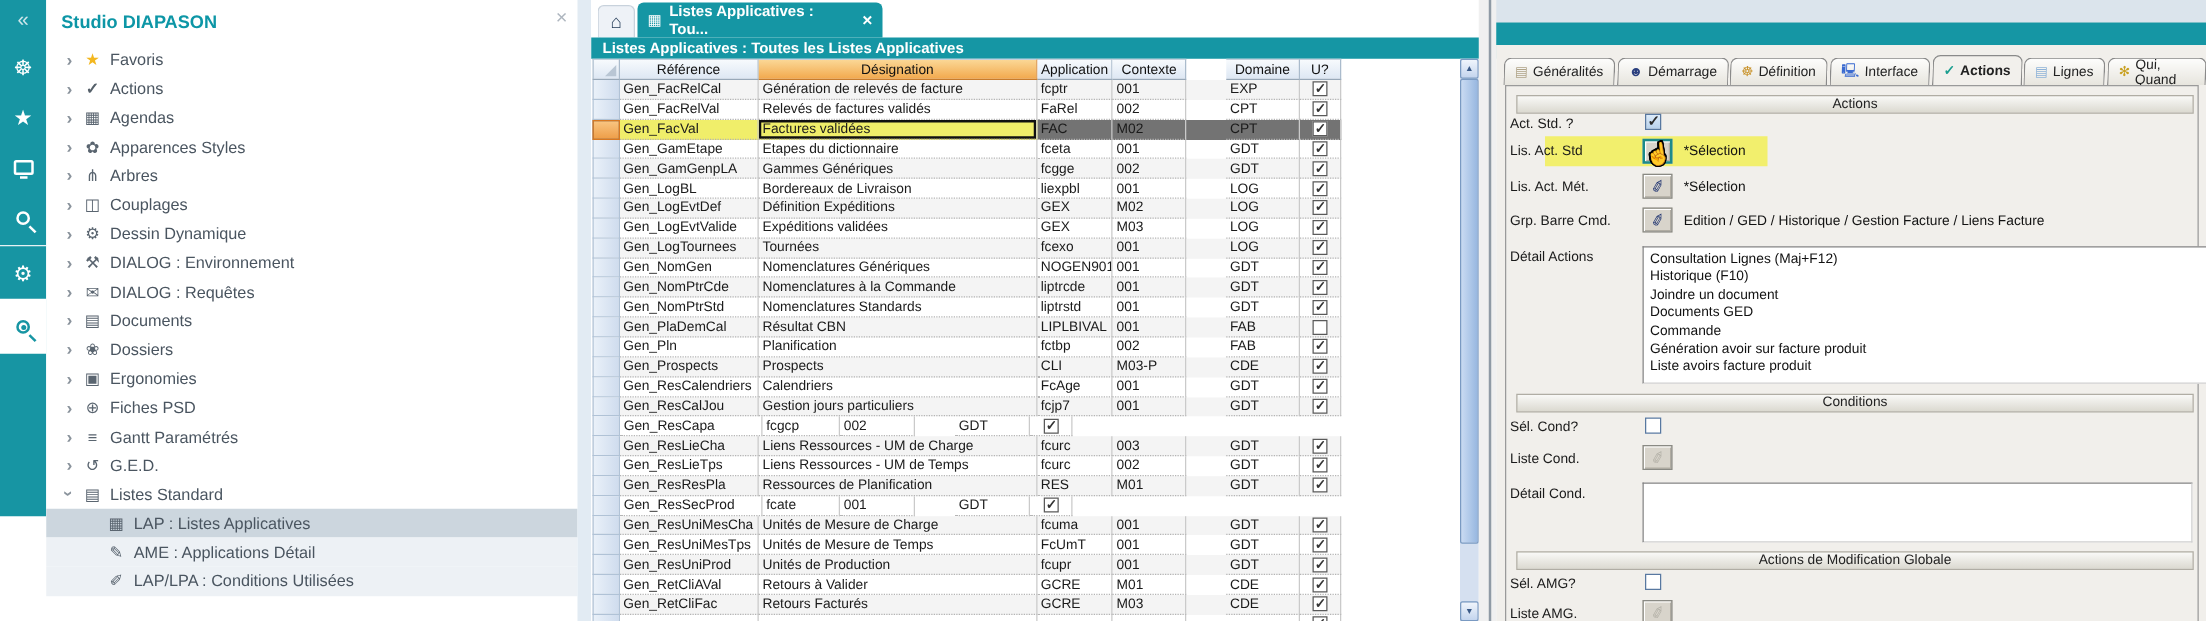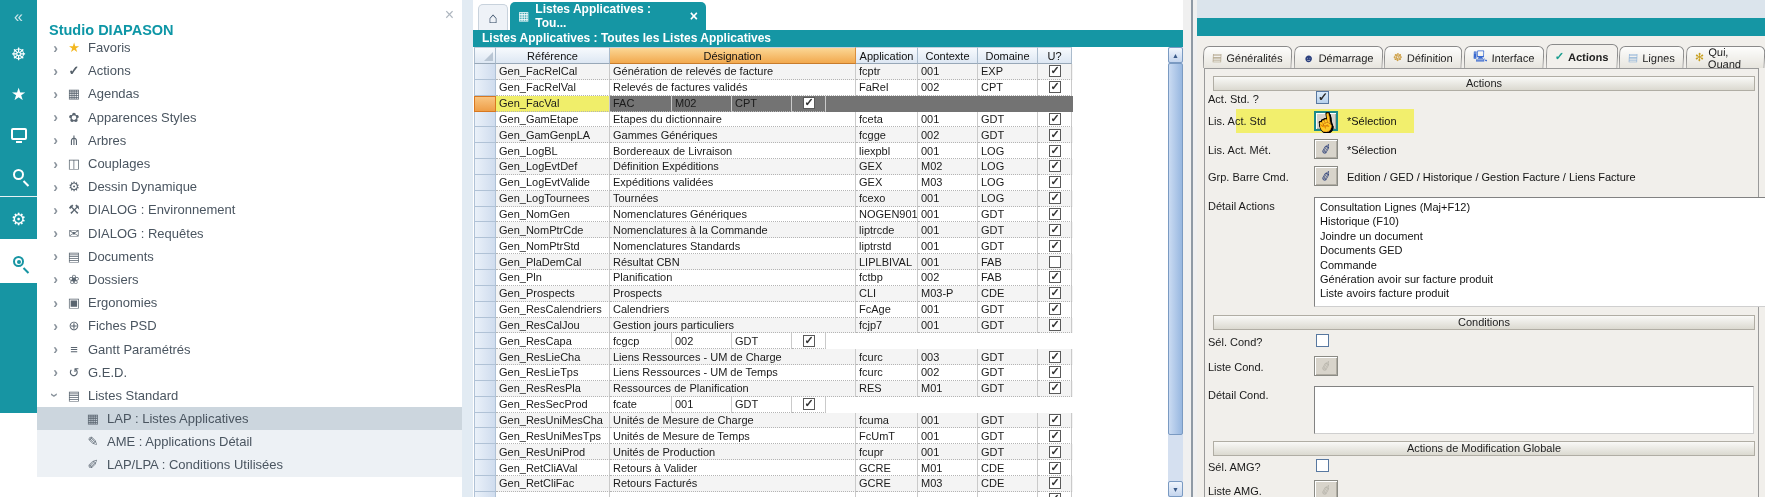--- a/index.html
+++ b/index.html
@@ -13,21 +13,21 @@
   .rail-sep{height:1px;background:#e6f2f4;margin:2px 0;}
   .rail-btn.active{background:#fff;color:#1795a3;height:44px;}
   .css-monitor{width:16px;height:12px;border:2px solid currentColor;border-radius:2px;position:relative;}
   .css-monitor::after{content:"";position:absolute;left:3px;right:3px;bottom:-5px;height:2px;background:currentColor;}
   .css-mag{width:11px;height:11px;border:2px solid currentColor;border-radius:50%;position:relative;}
   .css-mag::after{content:"";position:absolute;width:2px;height:7px;background:currentColor;transform:rotate(-45deg);left:10px;top:9px;}
   .css-mag.pin::before{content:"";position:absolute;width:4px;height:4px;border-radius:50%;background:currentColor;left:2px;top:2px;}
 
   
   #sidebar{position:absolute;left:37px;top:0;width:425px;height:497px;background:#fff;}
-  #sb-title{position:absolute;left:12px;top:22px;font-size:14.5px;font-weight:bold;color:#0d96a6;}
+  #sb-title{position:absolute;left:12px;top:10px;font-size:14.5px;font-weight:bold;color:#0d96a6;}
   #sb-close{position:absolute;right:8px;top:8px;color:#aeb6bf;font-size:16px;line-height:14px;cursor:pointer;}
   #tree{position:absolute;left:0;top:36px;right:0;}
   .titem{height:23.2px;display:flex;align-items:center;color:#4a5560;font-size:13px;cursor:pointer;padding-left:10px;}
   .titem.shade{background:#edf1f5;}
   .titem.sel{background:#ccd6de;}
   .chev{width:17px;color:#8a939c;font-size:14px;font-weight:bold;display:inline-block;text-align:center;}
   .chev::before{content:"\203A";display:inline-block;}
   .chev.down::before{transform:rotate(90deg);}
   .chev.hid{visibility:hidden;}
   .titem.child{padding-left:29px;}
@@ -52,24 +52,24 @@
   .ghead{display:flex;height:17px;}
   .ghead .hc{background:linear-gradient(#f7fafd,#dde7f3);border-right:1px solid #aabbcc;border-bottom:1px solid #98a8b8;border-top:1px solid #c3cfdc;font-size:11px;color:#111;display:flex;align-items:center;justify-content:center;}
   .ghead .hc.first{border-left:1px solid #aabbcc;position:relative;}
   .ghead .hc.orange{background:linear-gradient(#fbd795,#f2a94e);border-right:1px solid #d98e3c;border-bottom:1px solid #c87c2c;}
   .corner-tri{position:absolute;right:2px;bottom:2px;width:0;height:0;border-left:9px solid transparent;border-bottom:9px solid #b9c6d4;}
   .grow{display:flex;height:15.85px;}
   .grow:nth-child(odd){background:#f4f4f4;}
   .c{border-right:1px solid #cacaca;border-bottom:1px dotted #b4b4b4;font-size:11px;color:#1a1a1a;display:flex;align-items:center;padding:0 3px;overflow:hidden;white-space:nowrap;}
   .rh{width:22px;background:linear-gradient(90deg,#eaf1f9,#cf dcee);background:linear-gradient(90deg,#eaf1f9,#cfdcee);border-right:1px solid #b0c2d6;border-bottom:1px solid #b0c2d6;border-left:1px solid #b0c2d6;}
   .ref{width:114px;}
-  .des{width:246px;}
+  .des{width:228px;}
   .app{width:62px;}
   .ctx{width:60px;}
-  .dom{width:60px;}
+  .dom{width:60px;margin-left:32px;}
   .u{width:34px;justify-content:center;}
   .grow.rowsel{background:#737373;}
   .rh.selrh{background:linear-gradient(#f9c581,#ee9e48);border:1px solid #d87820;}
   .ref.ysel{background:#f0ee6a;}
   .des.ycell{background:#f0ee6a;box-shadow:inset 0 0 0 2px #101010;}
   .cb{width:12px;height:12px;border:1px solid #5a5a5a;background:#fff;position:relative;}
   .cb.on::after{content:"\2713";position:absolute;left:1px;top:-2px;font-size:11px;font-weight:bold;color:#333;}
 
   
   #vscroll{position:absolute;left:695px;top:47px;width:15px;height:450px;background:#d5e0f0;}
@@ -292,20 +292,21 @@
             <div class="c app" data-name="cell-application">FaRel</div>
             <div class="c ctx" data-name="cell-contexte">002</div>
             <div class="c dom" data-name="cell-domaine">CPT</div>
             <div class="c u" data-name="cell-used">
               <span class="cb on" data-name="used-checkbox"></span>
             </div>
           </div>
           <div class="grow rowsel" data-name="table-row">
             <div class="c rh selrh" data-name="row-selector"></div>
             <div class="c ref ysel" data-name="cell-reference">Gen_FacVal</div>
+            <div class="c des ycell" data-name="cell-designation">Factures validées</div>
             <div class="c app" data-name="cell-application">FAC</div>
             <div class="c ctx" data-name="cell-contexte">M02</div>
             <div class="c dom" data-name="cell-domaine">CPT</div>
             <div class="c u" data-name="cell-used">
               <span class="cb on" data-name="used-checkbox"></span>
             </div>
           </div>
           <div class="grow" data-name="table-row">
             <div class="c rh" data-name="row-selector"></div>
             <div class="c ref" data-name="cell-reference">Gen_GamEtape</div>

